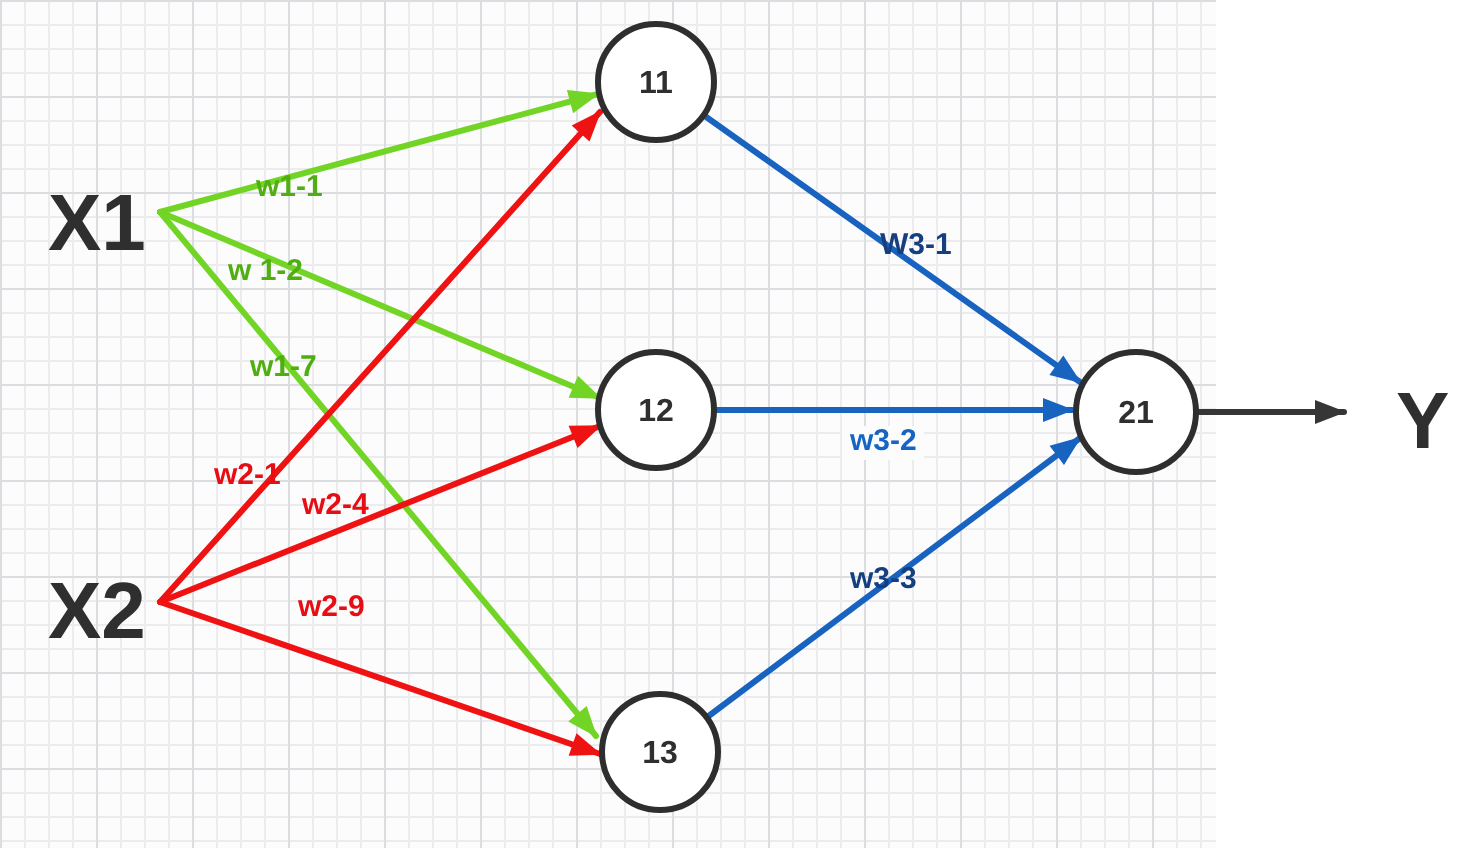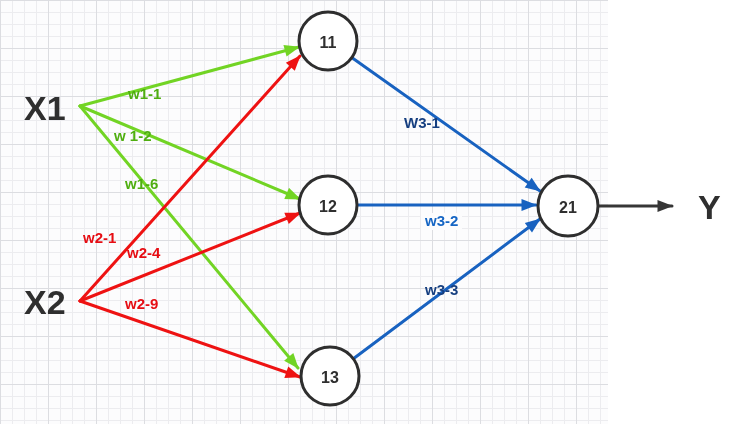--- a/index.html
+++ b/index.html
@@ -29,24 +29,24 @@
   .edge.blue{stroke:var(--blue-line);}
   .edge.black{stroke:var(--arrow-black);}
   #mk-green path{fill:var(--green-line);}
   #mk-red path{fill:var(--red-line);}
   #mk-blue path{fill:var(--blue-line);}
   #mk-black path{fill:var(--arrow-black);}
   .node{fill:#ffffff;stroke:var(--node-stroke);stroke-width:3;}
   .node-label{fill:var(--ink);font-family:"Liberation Sans","DejaVu Sans",sans-serif;
     font-size:16px;font-weight:700;text-anchor:middle;dominant-baseline:central;}
   .txt{position:absolute;line-height:1.1;white-space:nowrap;font-weight:700;color:var(--ink);}
-  .io-label{font-size:34px;}
+  .io-label{font-size:40px;}
   .w-label{font-size:15px;}
   .w-green{color:var(--green-label);margin-top:25px;}
-  .w-red{color:var(--red-label);}
+  .w-red{color:var(--red-label);margin-left:24px;}
   .w-navy{color:var(--blue-label-dark);}
   .w-blue{color:var(--blue-label-bright);background:var(--bg);padding:0 4px;}
 </style>
 </head>
 <body>
 
 <div class="canvas">
 
   <svg width="729" height="424" viewBox="0 0 729 424">
     <defs>
@@ -88,22 +88,22 @@
     <text class="node-label" x="330" y="377">13</text>
     <text class="node-label" x="568" y="207">21</text>
   </svg>
 
   <div class="txt io-label" style="left:24px;top:90px;">X1</div>
   <div class="txt io-label" style="left:24px;top:284px;">X2</div>
   <div class="txt io-label" style="left:698px;top:189px;">Y</div>
 
   <div class="txt w-label w-green" style="left:128px;top:61px;">w1-1</div>
   <div class="txt w-label w-green" style="left:114px;top:103px;">w 1-2</div>
-  <div class="txt w-label w-green" style="left:125px;top:151px;">w1-6</div>
+  <div class="txt w-label w-green" style="left:125px;top:151px;">w1-7</div>
 
   <div class="txt w-label w-red" style="left:83px;top:230px;">w2-1</div>
   <div class="txt w-label w-red" style="left:127px;top:245px;">w2-4</div>
   <div class="txt w-label w-red" style="left:125px;top:296px;">w2-9</div>
 
-  <div class="txt w-label w-navy" style="left:404px;top:115px;">W3-1</div>
+  <div class="txt w-label w-navy" style="left:440px;top:115px;">W3-1</div>
   <div class="txt w-label w-blue" style="left:421px;top:213px;">w3-2</div>
   <div class="txt w-label w-navy" style="left:425px;top:282px;">w3-3</div>
 </div>
 
 </body></html>

